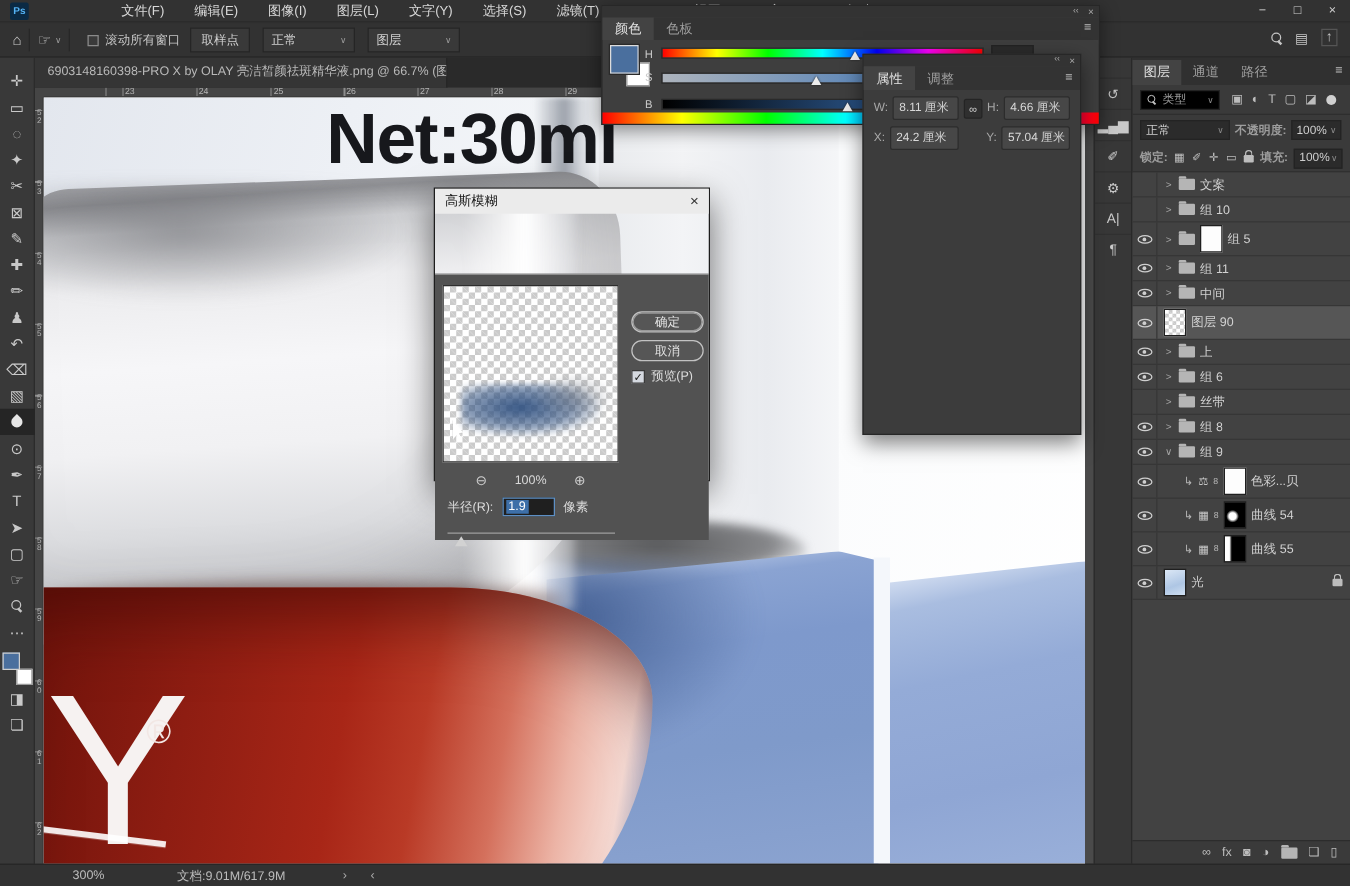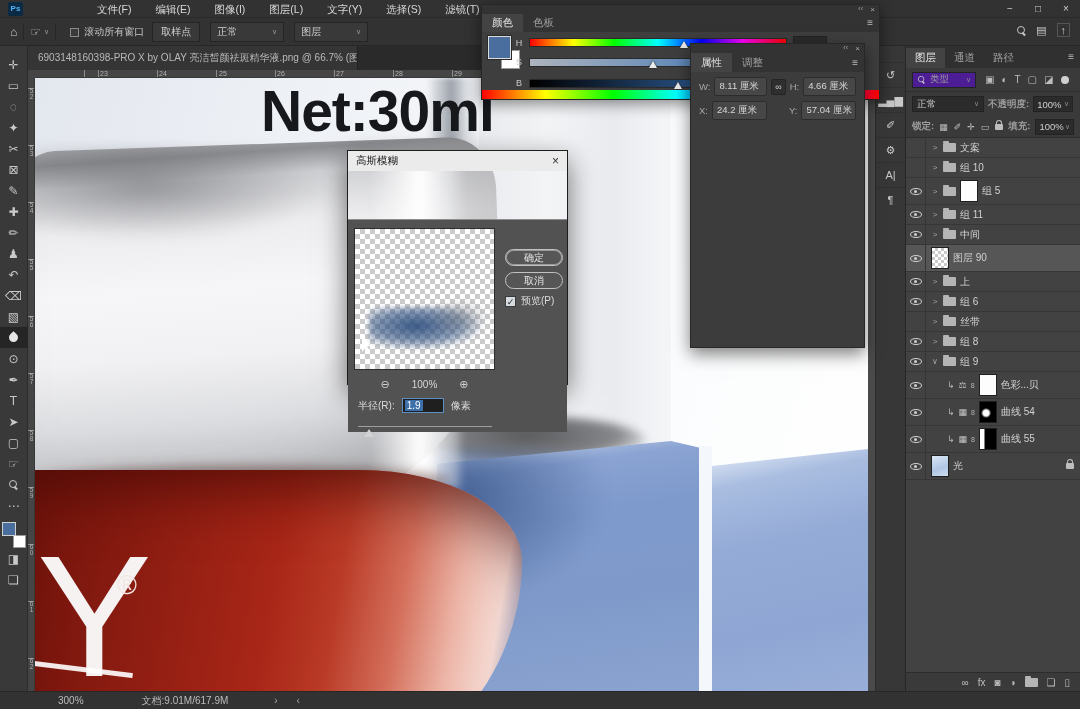--- a/index.html
+++ b/index.html
@@ -134,21 +134,21 @@
 
   
   #layers { position:absolute; left:905px; top:46px; width:175px; height:645px; background:#3a3a3a;
             border-left:1px solid #262626; z-index:3; display:flex; flex-direction:column; }
   .ptabs { height:22px; background:#303030; display:flex; align-items:flex-end; position:relative; }
   .ptab { padding:3px 9px; font-size:10.5px; color:#9f9f9f; }
   .ptab.active { background:#434343; color:#e2e2e2; }
   .pmenu { position:absolute; right:6px; top:5px; color:#bdbdbd; font-size:10px; }
   .pcollapse { position:absolute; right:6px; top:-14px; color:#9f9f9f; font-size:9px; }
   #lp-filter { height:24px; display:flex; align-items:center; padding:0 6px; gap:5px; border-bottom:1px solid #2e2e2e; }
-  #lp-filter .fbox { flex:0 0 64px; height:16px; background:#4c1d95; border:1px solid #232323; display:flex;
+  #lp-filter .fbox { flex:0 0 64px; height:16px; background:#000000; border:1px solid #232323; display:flex;
                      align-items:center; gap:4px; padding:0 4px; font-size:9.5px; color:#9d9d9d; }
   .ficon { font-size:10px; color:#bdbdbd; }
   .fdot { width:8px; height:8px; border-radius:50%; background:#d0d0d0; margin-left:2px; }
   #lp-blend { height:24px; display:flex; align-items:center; padding:0 6px; gap:4px; font-size:9.5px; }
   .lp-select { height:16px; background:#2b2b2b; border:1px solid #232323; display:flex; align-items:center;
                justify-content:space-between; padding:0 4px; color:#cfcfcf; }
   #blend-select { width:72px; }
   .lp-label { color:#9d9d9d; white-space:nowrap;font-weight:bold; }
   .lp-valbox { width:40px; height:16px; background:#2b2b2b; border:1px solid #232323; display:flex;
                align-items:center; justify-content:space-between; padding:0 3px; color:#cfcfcf; }

